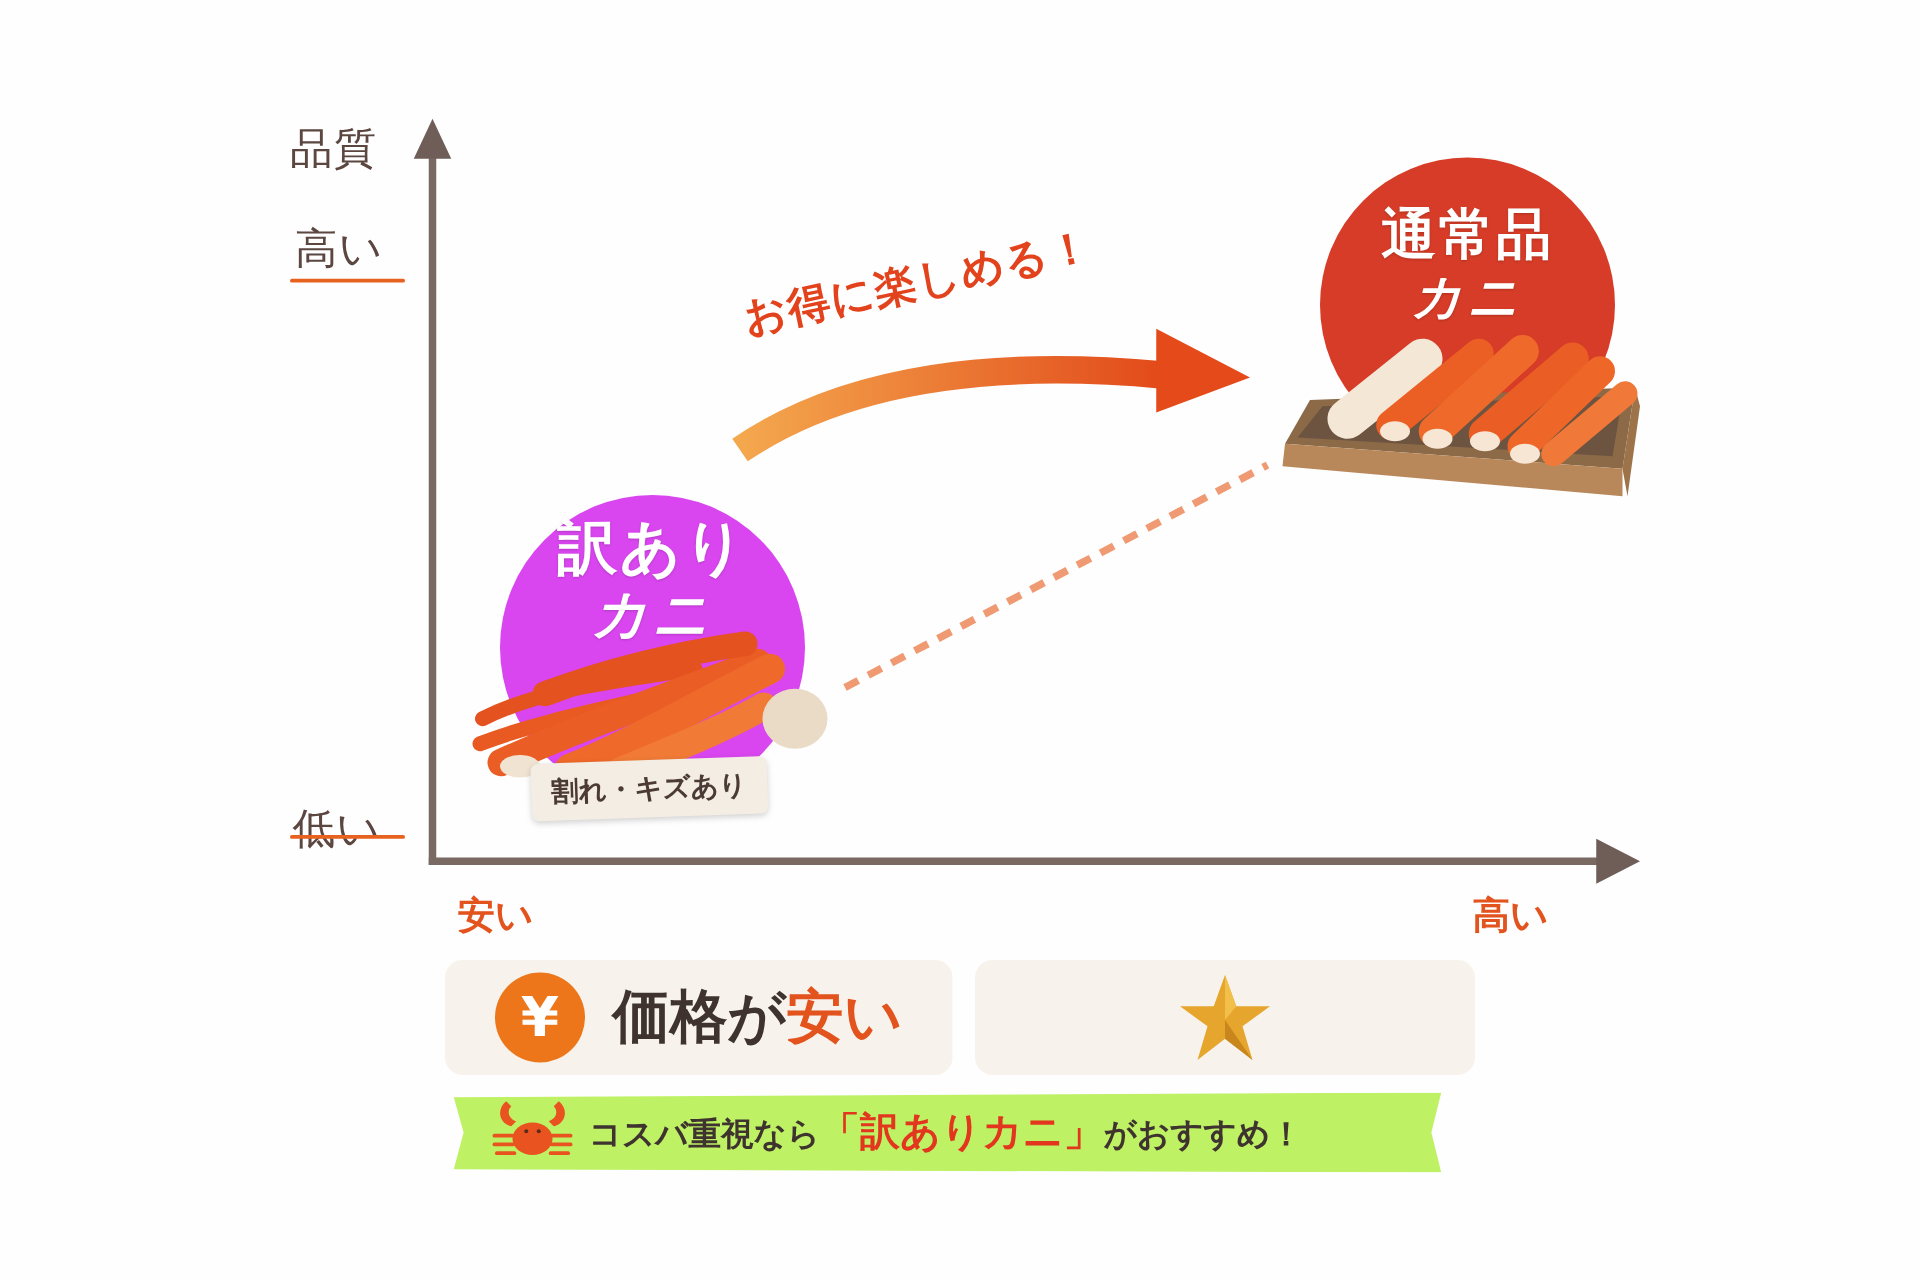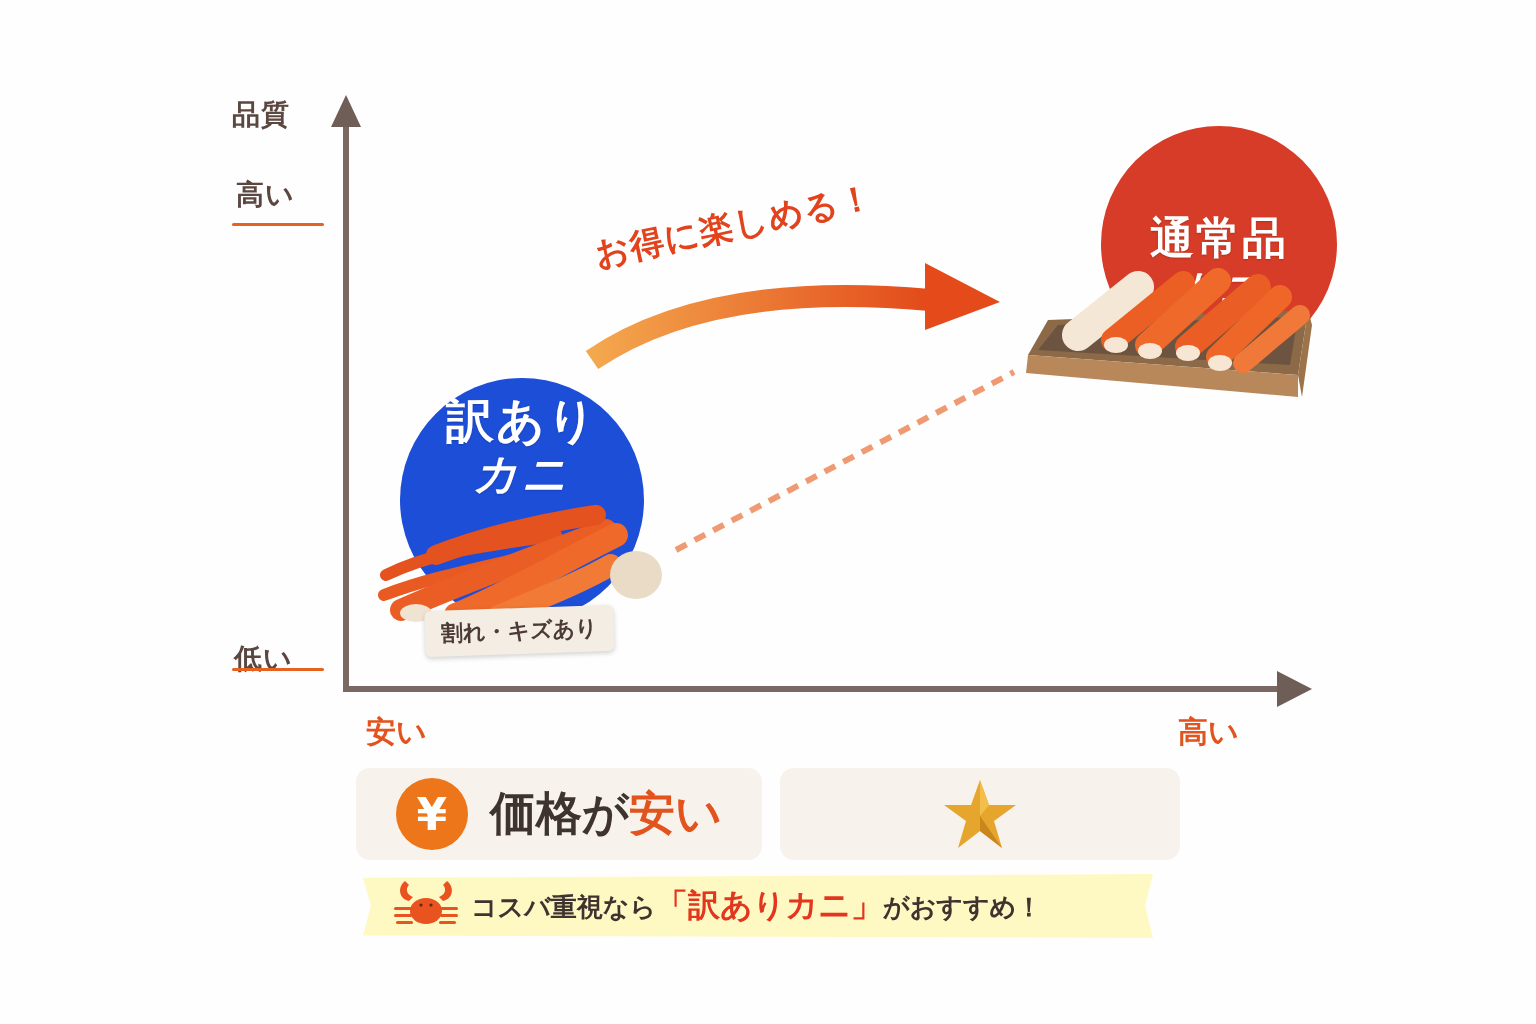--- a/index.html
+++ b/index.html
@@ -1,33 +1,33 @@
 <!DOCTYPE html>
 <html><head>
 <meta charset="utf-8">
 <style>
   html, body { margin:0; padding:0; background:#fefefe; }
   body { width:1536px; height:1024px; position:relative; overflow:hidden;
          font-family:"DejaVu Sans", "Liberation Sans", sans-serif; color:#5b4640; }
   .abs { position:absolute; }
-  .axis-label { font-weight:bold; font-size:28px; color:#5b4640; letter-spacing:1px; }
+  .axis-label { font-weight:normal; font-size:34px; color:#5b4640; letter-spacing:1px; }
   .underline { position:absolute; height:3px; background:#e8621f; border-radius:2px; }
   .x-label { font-weight:bold; font-size:30px; color:#e2531e; }
   .circle { position:absolute; border-radius:50%; display:flex; flex-direction:column;
             align-items:center; color:#fff; font-weight:bold; text-shadow:0 1px 2px rgba(0,0,0,0.18); }
   .circle .l1 { font-size:48px; line-height:56px; letter-spacing:2px; }
   .circle .l2 { font-size:44px; line-height:52px; letter-spacing:4px;font-style:italic; }
   .tag { position:absolute; background:#f3ede4; border-radius:6px; box-shadow:0 2px 5px rgba(0,0,0,0.18);
          font-size:22px; font-weight:bold; color:#4b3a35; padding:8px 16px; transform:rotate(-2deg); }
   .card { position:absolute; background:#f7f3ec; border-radius:14px; display:flex; align-items:center; justify-content:center; gap:22px; }
   .card-text { font-size:46px; font-weight:bold; color:#3f3330; }
   .card-text .hl { color:#e2531e; }
   .yen-badge { width:72px; height:72px; border-radius:50%; background:#ec7619; color:#fff;
                font-size:44px; font-weight:bold; display:flex; align-items:center; justify-content:center; }
-  .banner { position:absolute; left:363px; top:874px; width:790px; height:64px; background:#fef9c3;
+  .banner { position:absolute; left:363px; top:874px; width:790px; height:64px; background:#bef264;
             clip-path:polygon(0 6%, 100% 0, 99% 50%, 100% 100%, 0 96%, 1% 50%);
             display:flex; align-items:center; padding-left:28px; box-sizing:border-box; gap:10px;text-align:center; }
   .banner-text { font-size:26px; font-weight:bold; color:#3f3330; white-space:nowrap; }
   .banner-text .hl { color:#e2361e; font-size:32px; }
   .arrow-caption { position:absolute; left:600px; top:232px; font-size:34px; font-weight:bold; color:#e2431c;
                    transform:rotate(-12deg); transform-origin:left bottom; letter-spacing:1px; }
 </style>
 </head>
 <body>
 
@@ -55,39 +55,39 @@
 <div class="abs axis-label" style="left:236px;top:176px;">高い</div>
 <div class="underline" style="left:232px;top:223px;width:92px;"></div>
 <div class="abs axis-label" style="left:234px;top:640px;">低い</div>
 <div class="underline" style="left:232px;top:668px;width:92px;"></div>
 
 <div class="abs x-label" style="left:366px;top:712px;">安い</div>
 <div class="abs x-label" style="left:1178px;top:712px;">高い</div>
 
 <div class="arrow-caption">お得に楽しめる！</div>
 
-<div class="circle" style="left:400px;top:378px;width:244px;height:244px;background:#1d4ed8;padding-top:14px;box-sizing:border-box;">
+<div class="circle" style="left:400px;top:396px;width:244px;height:244px;background:#d946ef;padding-top:14px;box-sizing:border-box;">
   <div class="l1">訳あり</div>
   <div class="l2">カニ</div>
 </div>
 <svg class="abs" style="left:376px;top:505px" width="290" height="120">
   <g stroke-linecap="round">
     <path d="M10,70 C 60,45 120,40 180,30" stroke="#e4521f" stroke-width="12" fill="none"></path>
     <path d="M8,90 C 60,70 120,60 200,40" stroke="#e85a22" stroke-width="12" fill="none"></path>
     <path d="M25,105 C 80,80 150,55 230,25" stroke="#ea5d24" stroke-width="22" fill="none"></path>
     <path d="M80,110 C 130,90 180,60 240,30" stroke="#ef6a2a" stroke-width="24" fill="none"></path>
     <path d="M120,112 C 160,95 200,80 235,60" stroke="#f07a36" stroke-width="22" fill="none"></path>
     <path d="M60,50 C 100,35 150,20 220,10" stroke="#e4521f" stroke-width="20" fill="none"></path>
   </g>
   <ellipse cx="260" cy="70" rx="26" ry="24" fill="#eadbc6"></ellipse>
   <ellipse cx="40" cy="108" rx="16" ry="9" fill="#f1e3d2"></ellipse>
 </svg>
 <div class="tag" style="left:425px;top:608px;">割れ・キズあり</div>
 
-<div class="circle" style="left:1101px;top:126px;width:236px;height:236px;background:#d63c27;padding-top:36px;box-sizing:border-box;justify-content:center;">
+<div class="circle" style="left:1056px;top:126px;width:236px;height:236px;background:#d63c27;padding-top:36px;box-sizing:border-box;">
   <div class="l1" style="font-size:44px;line-height:52px;">通常品</div>
   <div class="l2" style="font-size:40px;line-height:48px;">カニ</div>
 </div>
 <svg class="abs" style="left:1018px;top:265px" width="300" height="150">
   <polygon points="30,55 290,45 280,110 10,90" fill="#8c6a48"></polygon>
   <polygon points="10,90 280,110 280,132 8,108" fill="#b9885a"></polygon>
   <polygon points="280,110 290,45 294,60 284,132" fill="#9d7349"></polygon>
   <polygon points="40,60 280,52 272,100 20,85" fill="#6d5440"></polygon>
   <g stroke-linecap="round">
     <path d="M60,70 L120,22" stroke="#f4e7d6" stroke-width="32"></path>

